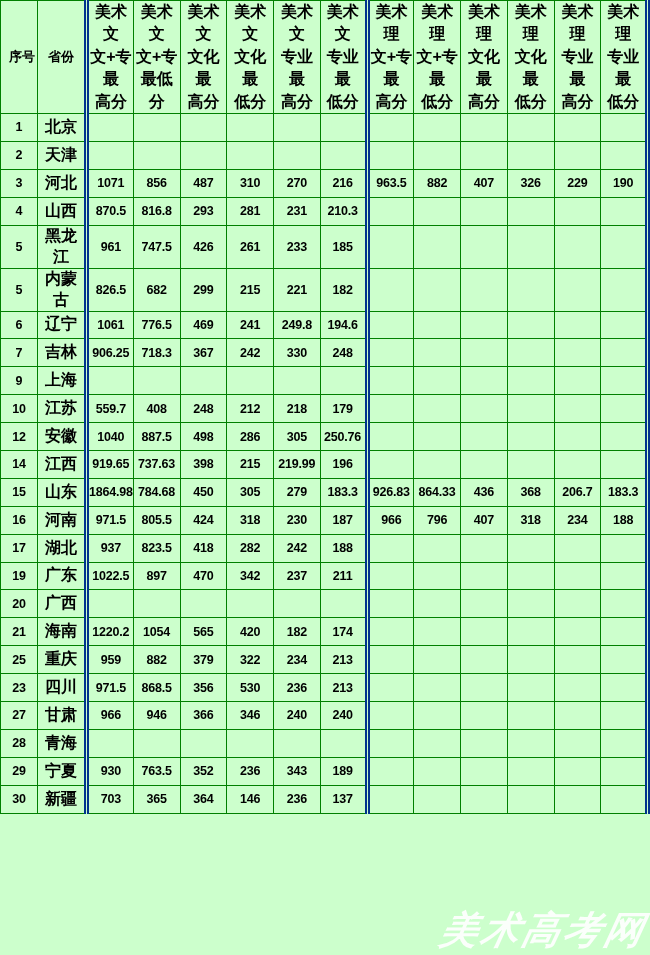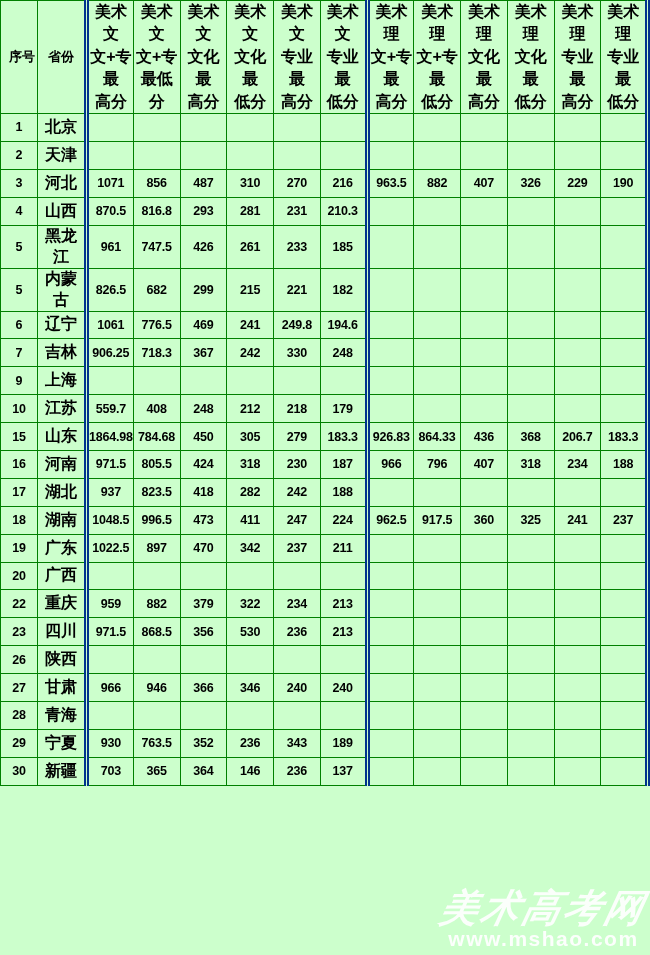--- a/index.html
+++ b/index.html
@@ -280,20 +280,52 @@
         <td>218</td>
         <td>179</td>
         <td class="divider-left"></td>
         <td></td>
         <td></td>
         <td></td>
         <td></td>
         <td></td>
       </tr>
       <tr>
+        <td>12</td>
+        <td class="province">安徽</td>
+        <td class="divider-left">1040</td>
+        <td>887.5</td>
+        <td>498</td>
+        <td>286</td>
+        <td>305</td>
+        <td>250.76</td>
+        <td class="divider-left"></td>
+        <td></td>
+        <td></td>
+        <td></td>
+        <td></td>
+        <td></td>
+      </tr>
+      <tr>
+        <td>14</td>
+        <td class="province">江西</td>
+        <td class="divider-left">919.65</td>
+        <td>737.63</td>
+        <td>398</td>
+        <td>215</td>
+        <td>219.99</td>
+        <td>196</td>
+        <td class="divider-left"></td>
+        <td></td>
+        <td></td>
+        <td></td>
+        <td></td>
+        <td></td>
+      </tr>
+      <tr>
         <td>15</td>
         <td class="province">山东</td>
         <td class="divider-left">1864.98</td>
         <td>784.68</td>
         <td>450</td>
         <td>305</td>
         <td>279</td>
         <td>183.3</td>
         <td class="divider-left">926.83</td>
         <td>864.33</td>
@@ -328,36 +360,20 @@
         <td>242</td>
         <td>188</td>
         <td class="divider-left"></td>
         <td></td>
         <td></td>
         <td></td>
         <td></td>
         <td></td>
       </tr>
       <tr>
-        <td>18</td>
-        <td class="province">湖南</td>
-        <td class="divider-left">1048.5</td>
-        <td>996.5</td>
-        <td>473</td>
-        <td>411</td>
-        <td>247</td>
-        <td>224</td>
-        <td class="divider-left">962.5</td>
-        <td>917.5</td>
-        <td>360</td>
-        <td>325</td>
-        <td>241</td>
-        <td>237</td>
-      </tr>
-      <tr>
         <td>19</td>
         <td class="province">广东</td>
         <td class="divider-left">1022.5</td>
         <td>897</td>
         <td>470</td>
         <td>342</td>
         <td>237</td>
         <td>211</td>
         <td class="divider-left"></td>
         <td></td>
@@ -376,21 +392,37 @@
         <td></td>
         <td></td>
         <td class="divider-left"></td>
         <td></td>
         <td></td>
         <td></td>
         <td></td>
         <td></td>
       </tr>
       <tr>
-        <td>22</td>
+        <td>21</td>
+        <td class="province">海南</td>
+        <td class="divider-left">1220.2</td>
+        <td>1054</td>
+        <td>565</td>
+        <td>420</td>
+        <td>182</td>
+        <td>174</td>
+        <td class="divider-left"></td>
+        <td></td>
+        <td></td>
+        <td></td>
+        <td></td>
+        <td></td>
+      </tr>
+      <tr>
+        <td>25</td>
         <td class="province">重庆</td>
         <td class="divider-left">959</td>
         <td>882</td>
         <td>379</td>
         <td>322</td>
         <td>234</td>
         <td>213</td>
         <td class="divider-left"></td>
         <td></td>
         <td></td>
@@ -408,36 +440,20 @@
         <td>236</td>
         <td>213</td>
         <td class="divider-left"></td>
         <td></td>
         <td></td>
         <td></td>
         <td></td>
         <td></td>
       </tr>
       <tr>
-        <td>26</td>
-        <td class="province">陕西</td>
-        <td class="divider-left"></td>
-        <td></td>
-        <td></td>
-        <td></td>
-        <td></td>
-        <td></td>
-        <td class="divider-left"></td>
-        <td></td>
-        <td></td>
-        <td></td>
-        <td></td>
-        <td></td>
-      </tr>
-      <tr>
         <td>27</td>
         <td class="province">甘肃</td>
         <td class="divider-left">966</td>
         <td>946</td>
         <td>366</td>
         <td>346</td>
         <td>240</td>
         <td>240</td>
         <td class="divider-left"></td>
         <td></td>
@@ -492,14 +508,13 @@
         <td></td>
         <td></td>
         <td></td>
         <td></td>
       </tr>
     </tbody>
 </table>
 
 <div class="watermark">
   <div class="wm-script">美术高考网</div>
-  <div class="wm-url">www.mshao.com</div>
 </div>
 
 </body></html>

